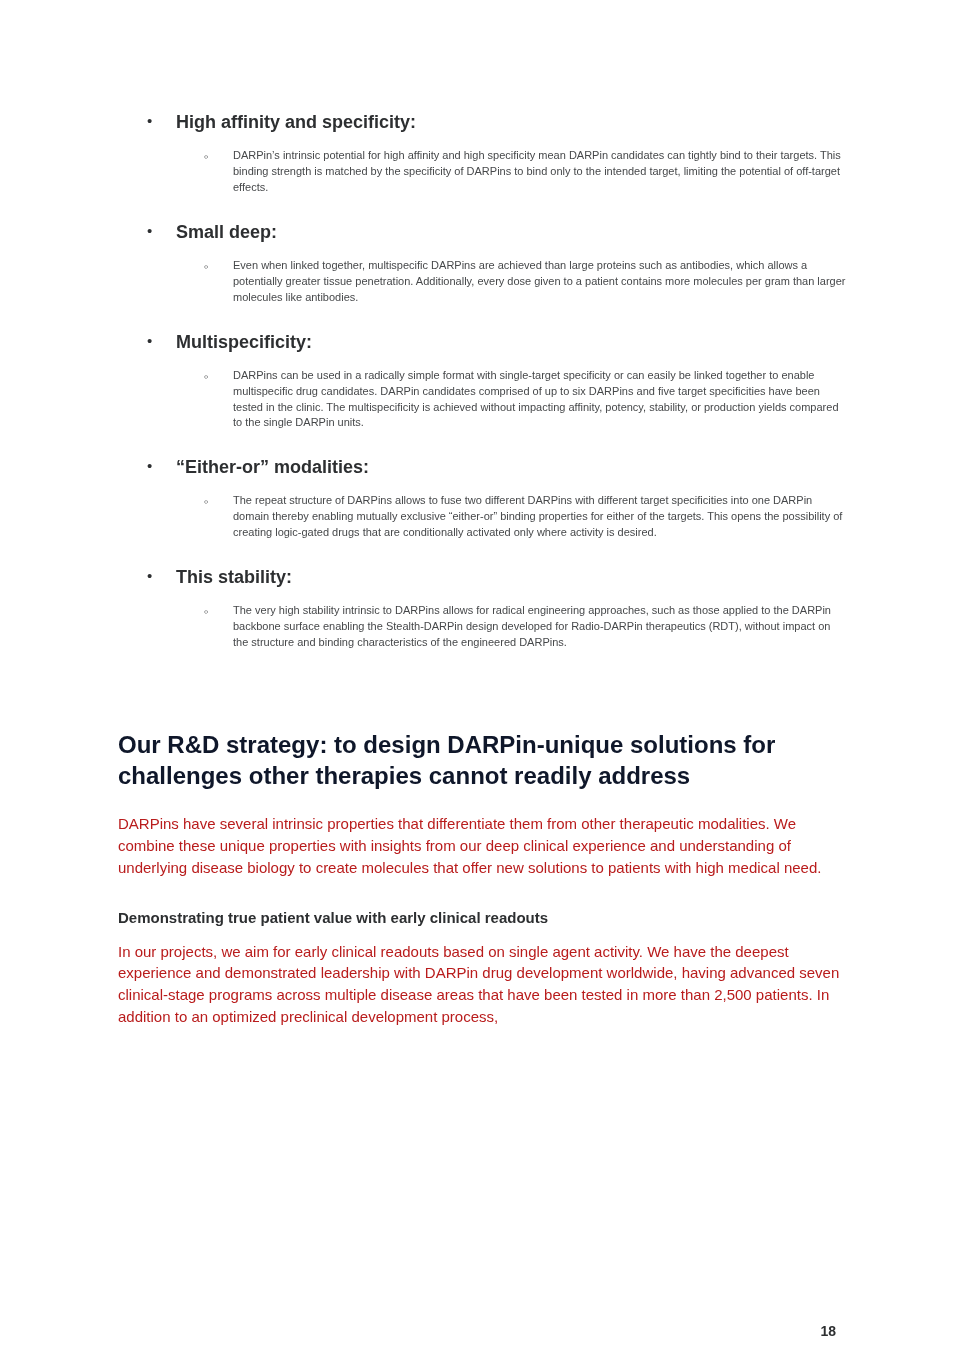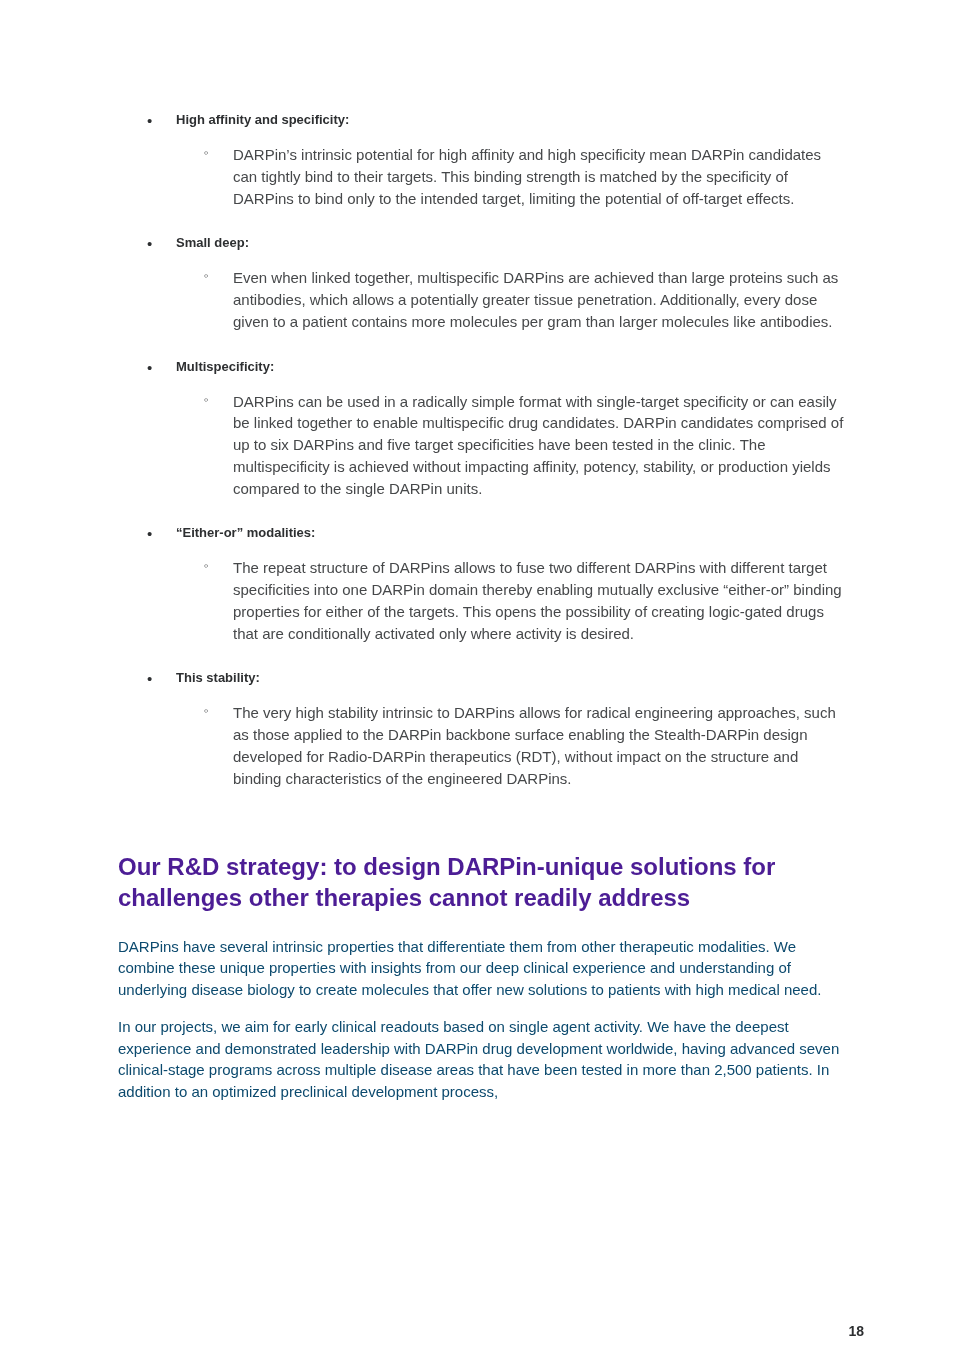--- a/index.html
+++ b/index.html
@@ -14,84 +14,84 @@
     background: #ffffff;
     font-family: "Liberation Sans", "DejaVu Sans", sans-serif;
     color: #46484a;
     box-sizing: border-box;
     padding: 112px 120px 0 118px;
     overflow: hidden;
   }
   .body-text {
     font-size: 15px;
     line-height: 1.45;
-    color: #0c4a6e;
+    color: #b91c1c;
   }
   
   .bullet-group { margin-bottom: 6px; }
   .bullet-row {
     display: flex;
     padding-left: 29px;
     margin-bottom: 15px;
   }
   .bullet-marker {
     width: 29px;
     flex: 0 0 29px;
     font-size: 15px;
     color: #2d2f31;
   }
   .bullet-label {
-    font-size: 13px;
+    font-size: 18px;
     font-weight: 700;
     color: #2d2f31;
   }
   .sub-row {
     display: flex;
     padding-left: 86px;
     margin-bottom: 26px;
   }
   .sub-marker {
     width: 29px;
     flex: 0 0 29px;
     font-size: 13px;
     color: #46484a;
     padding-top: 1px;
   }
   .sub-text {
     flex: 1;
-    font-size: 15px;
+    font-size: 11px;
     line-height: 1.45;
     color: #46484a;
   }
   
   .section-heading {
-    margin-top: 62px;
+    margin-top: 78px;
     font-size: 24px;
     line-height: 1.3;
     font-weight: 700;
-    color: #4c1d95;
+    color: #0f172a;
     max-width: 735px;
   }
   .intro-para {
     margin-top: 22px;
     max-width: 730px;
   }
   .sub-heading {
     margin-top: 30px;
     font-size: 15px;
     font-weight: 700;
     color: #2d2f31;
   }
   .closing-para {
     margin-top: 8px;
     max-width: 730px;
   }
   .page-number {
     position: absolute;
-    right: 104px;
+    right: 132px;
     bottom: 26px;
     font-size: 14px;
     font-weight: 700;
     color: #2d2f31;
   }
 </style>
 </head>
 <body>
 
 <div class="page">
@@ -148,18 +148,19 @@
     <div class="sub-row">
       <span class="sub-marker">◦</span>
       <span class="sub-text">The very high stability intrinsic to DARPins allows for radical engineering approaches, such as those applied to the DARPin backbone surface enabling the Stealth-DARPin design developed for Radio-DARPin therapeutics (RDT), without impact on the structure and binding characteristics of the engineered DARPins.</span>
     </div>
   </div>
 
   <h2 class="section-heading">Our R&amp;D strategy: to design DARPin-unique solutions for challenges other therapies cannot readily address</h2>
 
   <p class="body-text intro-para">DARPins have several intrinsic properties that differentiate them from other therapeutic modalities. We combine these unique properties with insights from our deep clinical experience and understanding of underlying disease biology to create molecules that offer new solutions to patients with high medical need.</p>
 
+  <h3 class="sub-heading">Demonstrating true patient value with early clinical readouts</h3>
 
   <p class="body-text closing-para">In our projects, we aim for early clinical readouts based on single agent activity. We have the deepest experience and demonstrated leadership with DARPin drug development worldwide, having advanced seven clinical-stage programs across multiple disease areas that have been tested in more than 2,500 patients. In addition to an optimized preclinical development process,</p>
 
   <div class="page-number">18</div>
 
 </div>
 
 </body></html>

